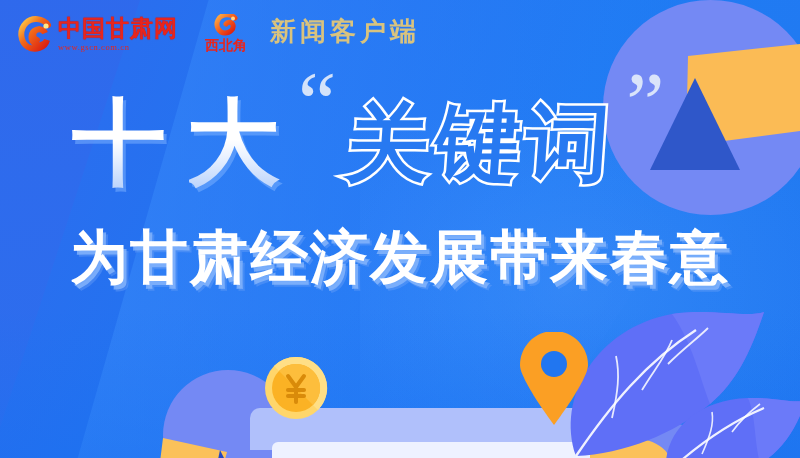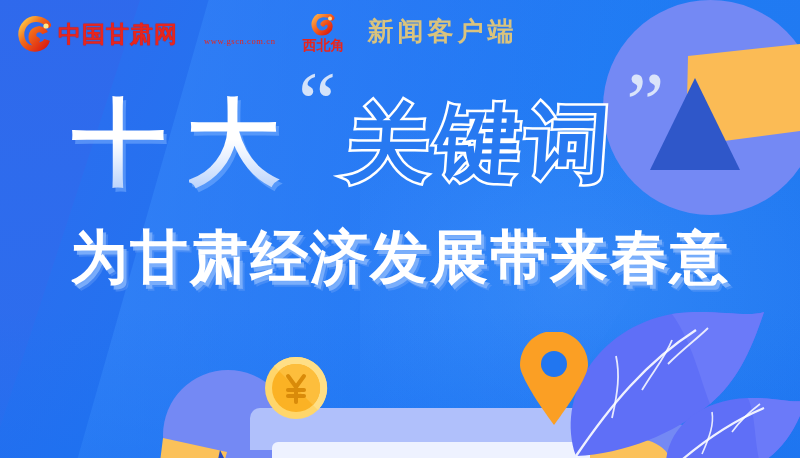--- a/index.html
+++ b/index.html
@@ -135,36 +135,35 @@
     position: absolute;
     left: 18px; top: 10px;
     display: flex;
     align-items: center;
     gap: 0px;
     height: 48px;
   }
   .logo-gscn { display: flex; align-items: center; gap: 4px; }
   .logo-mark-gscn { width: 36px; height: 36px; }
   .logo-mark-gscn svg { display: block; }
-  .gscn-text-wrap { display: flex; flex-direction: row; line-height: 1; align-items: flex-end; }
+  .gscn-text-wrap { display: flex; flex-direction: column; line-height: 1; }
   .gscn-cn {
     font-family: "Liberation Serif", "DejaVu Serif", serif;
     font-weight: 700;
     font-size: 23px;
     color: #e8251d;
     letter-spacing: 1px;
     text-shadow: 0 0 1px #c2160f;
   }
   .gscn-url {
     font-family: "Liberation Serif", serif;
     font-size: 8.5px;
     color: #e8251d;
     letter-spacing: .6px;
     margin-top: 3px;
-    margin-left: 26px;
   }
 
   .logo-app { display: flex; align-items: flex-start; gap: 22px; margin-left: 26px; }
   .logo-mark-xbj { display: flex; flex-direction: column; align-items: center; width: 44px; }
   .xbj-drop { width: 26px; height: 22px; }
   .xbj-drop svg { display:block; }
   .xbj-cn {
     font-family: "Liberation Serif", serif;
     font-weight: 700;
     font-size: 14px;

